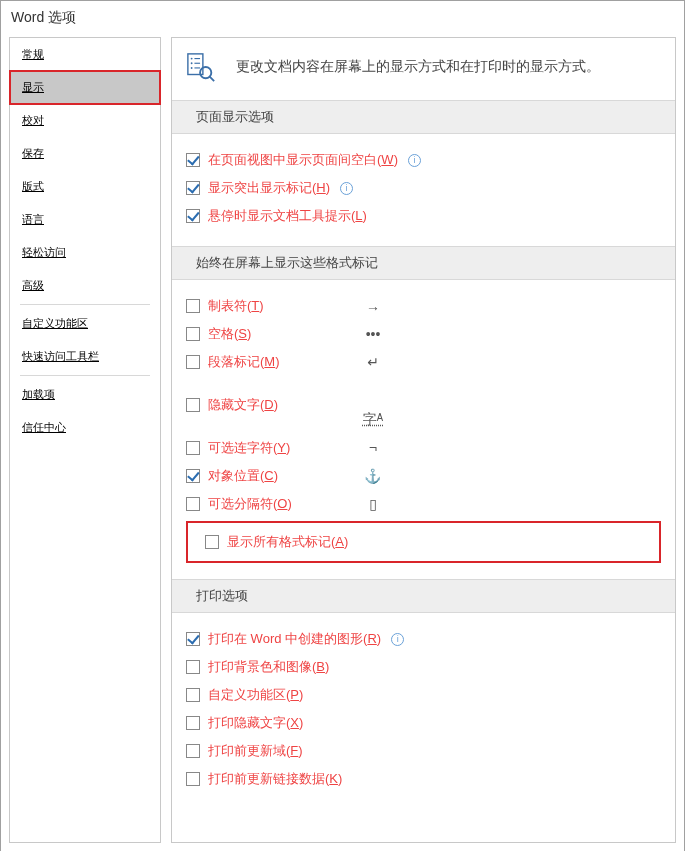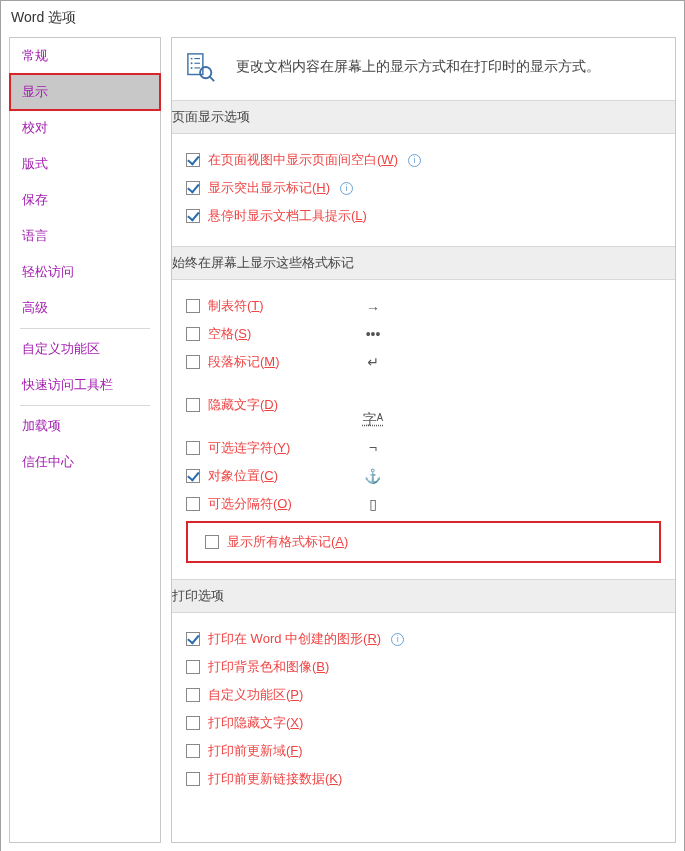--- a/index.html
+++ b/index.html
@@ -29,22 +29,23 @@
   gap: 10px;
 }
 .sidebar {
   width: 152px;
   border: 1px solid #c8c8c8;
   background: #fff;
 }
 .sidebar-item {
   padding: 9px 12px;
   cursor: pointer;
-  color: #a21caf;
-  font-size: 13px;
+  color: #000000;
+  font-size: 11px;
+  text-decoration: underline;
 }
 .sidebar-item.selected {
   background: #c8c8c8;
 }
 .sidebar-item.highlighted {
   outline: 2px solid #d9252a;
   outline-offset: -1px;
 }
 .sidebar-sep {
   border-top: 1px solid #d8d8d8;
@@ -68,21 +69,21 @@
   flex-shrink: 0;
 }
 .header-text {
   font-size: 14px;
   color: #444;
 }
 .section-header {
   background: #eeeeee;
   border-top: 1px solid #d8d8d8;
   border-bottom: 1px solid #d8d8d8;
-  padding: 7px 0;
+  padding: 7px 24px;
   font-size: 13px;
   color: #444;
 }
 .section-body {
   padding: 12px 14px 16px 14px;
 }
 .option-row {
   display: flex;
   align-items: center;
   padding: 5px 0;
@@ -145,22 +146,22 @@
 <body>
 
 <div class="window">
   <div class="titlebar">Word 选项</div>
   <div class="body">
 
     <div class="sidebar">
       <div class="sidebar-item"><span>常规</span></div>
       <div class="sidebar-item selected highlighted"><span>显示</span></div>
       <div class="sidebar-item"><span>校对</span></div>
+      <div class="sidebar-item"><span>保存</span></div>
       <div class="sidebar-item"><span>版式</span></div>
-      <div class="sidebar-item"><span>保存</span></div>
       <div class="sidebar-item"><span>语言</span></div>
       <div class="sidebar-item"><span>轻松访问</span></div>
       <div class="sidebar-item"><span>高级</span></div>
       <div class="sidebar-sep"></div>
       <div class="sidebar-item"><span>自定义功能区</span></div>
       <div class="sidebar-item"><span>快速访问工具栏</span></div>
       <div class="sidebar-sep"></div>
       <div class="sidebar-item"><span>加载项</span></div>
       <div class="sidebar-item"><span>信任中心</span></div>
     </div>

